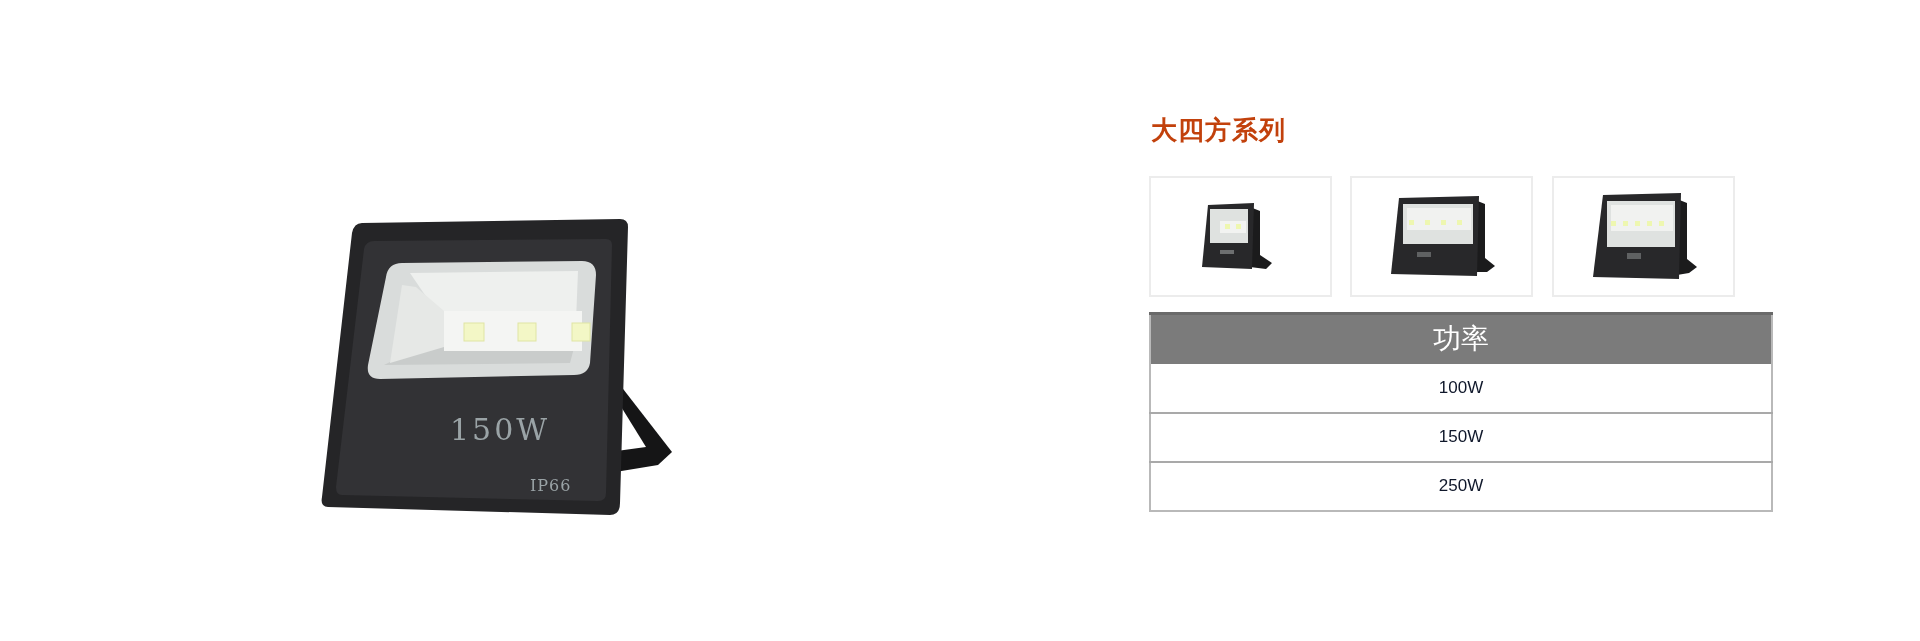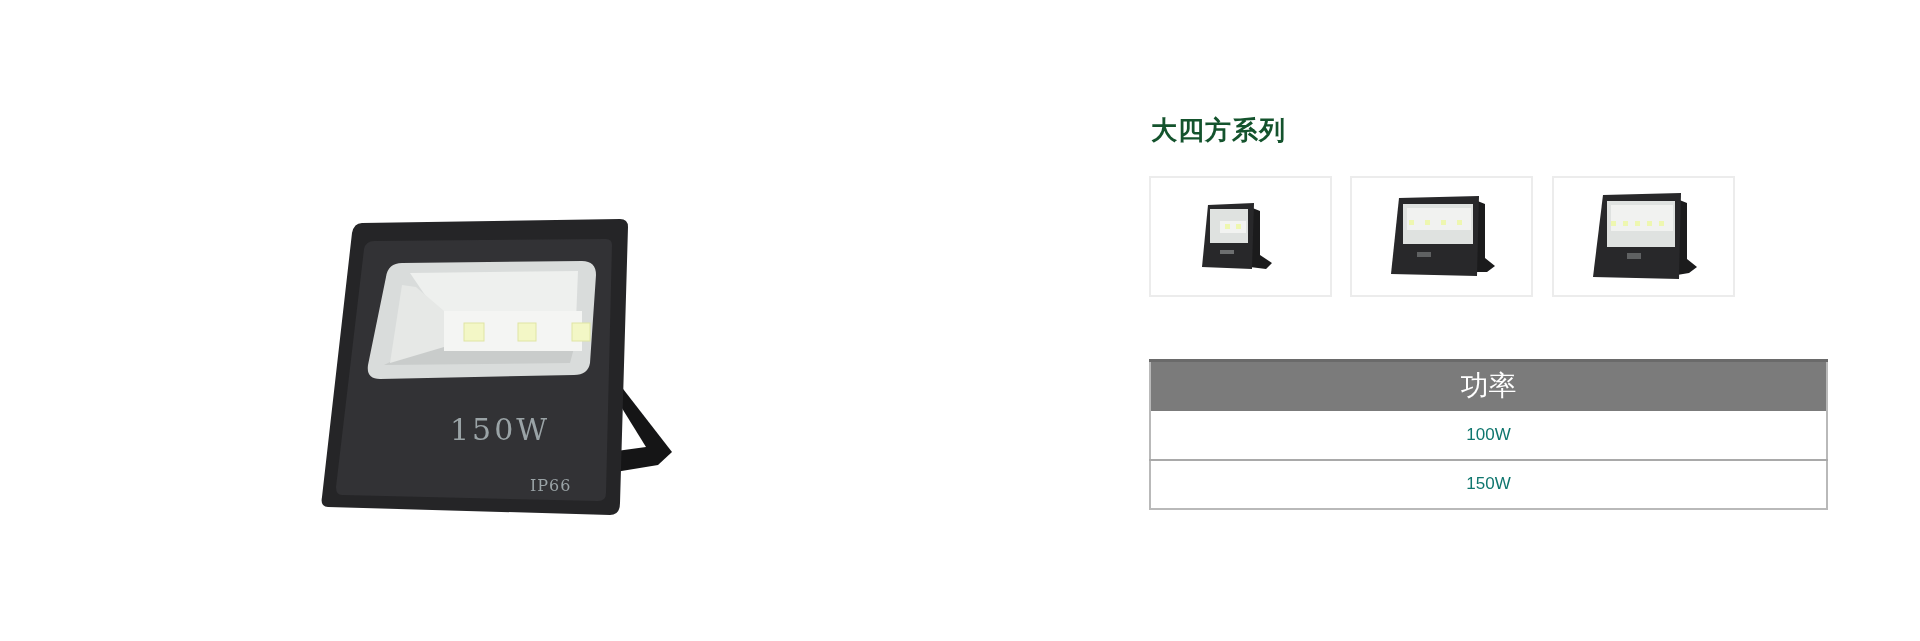--- a/index.html
+++ b/index.html
@@ -7,46 +7,46 @@
   body { position: relative; font-family: "Liberation Sans", "DejaVu Sans", sans-serif; }
 
   
   .hero { position: absolute; left: 320px; top: 215px; width: 400px; height: 330px; }
   .hero svg { width: 100%; height: 100%; display: block; }
 
   
   .panel { position: absolute; left: 1149px; top: 112px; width: 586px; }
   .series-title {
     font-family: "DejaVu Serif", "Liberation Serif", serif;
-    font-size: 26px; font-weight: bold; color: #14532d;
+    font-size: 26px; font-weight: bold; color: #c2410c;
     letter-spacing: 1px; height: 36px; line-height: 36px;
     margin-left: 2px;
   }
   .thumbs { position: absolute; top: 64px; left: 0; width: 586px; height: 121px; }
   .thumb {
     position: absolute; top: 0; width: 183px; height: 121px;
     border: 2px solid #ececec; background: #fff;
     display: flex; align-items: center; justify-content: center;
   }
   .thumb svg { display: block; }
   .thumb-1 { left: 0; }
   .thumb-2 { left: 201px; }
   .thumb-3 { left: 403px; }
 
   .spec-table {
-    position: absolute; top: 200px; left: 0; width: 679px;
-    border-collapse: collapse; border: 2px solid #b9b9b9; border-top: none; margin-top: 47px;
+    position: absolute; top: 200px; left: 0; width: 624px;
+    border-collapse: collapse; border: 2px solid #b9b9b9; border-top: none;
   }
   .spec-table th {
     height: 50px; background: #7b7b7b; color: #ffffff;
     font-family: "DejaVu Sans", sans-serif; font-size: 28px; font-weight: normal;
     text-align: center; border-top: 3px solid #6a6a6a;
   }
   .spec-table td {
-    height: 49px; text-align: center; color: #0f766e;
+    height: 49px; text-align: center; color: #0f172a;
     font-size: 17px; background: #fff;
     border-top: 2px solid #a9a9a9;
   }
   .spec-table tr:first-child td { border-top: none; }
 </style>
 </head>
 <body>
 
 <div class="hero">
   <svg viewBox="0 0 400 330">
@@ -129,15 +129,18 @@
         <th>功率</th>
       </tr>
     </thead>
     <tbody>
       <tr>
           <td>100W</td>
         </tr>
       <tr>
           <td>150W</td>
         </tr>
+      <tr>
+          <td>250W</td>
+        </tr>
     </tbody>
   </table>
 </div>
 
 </body></html>

